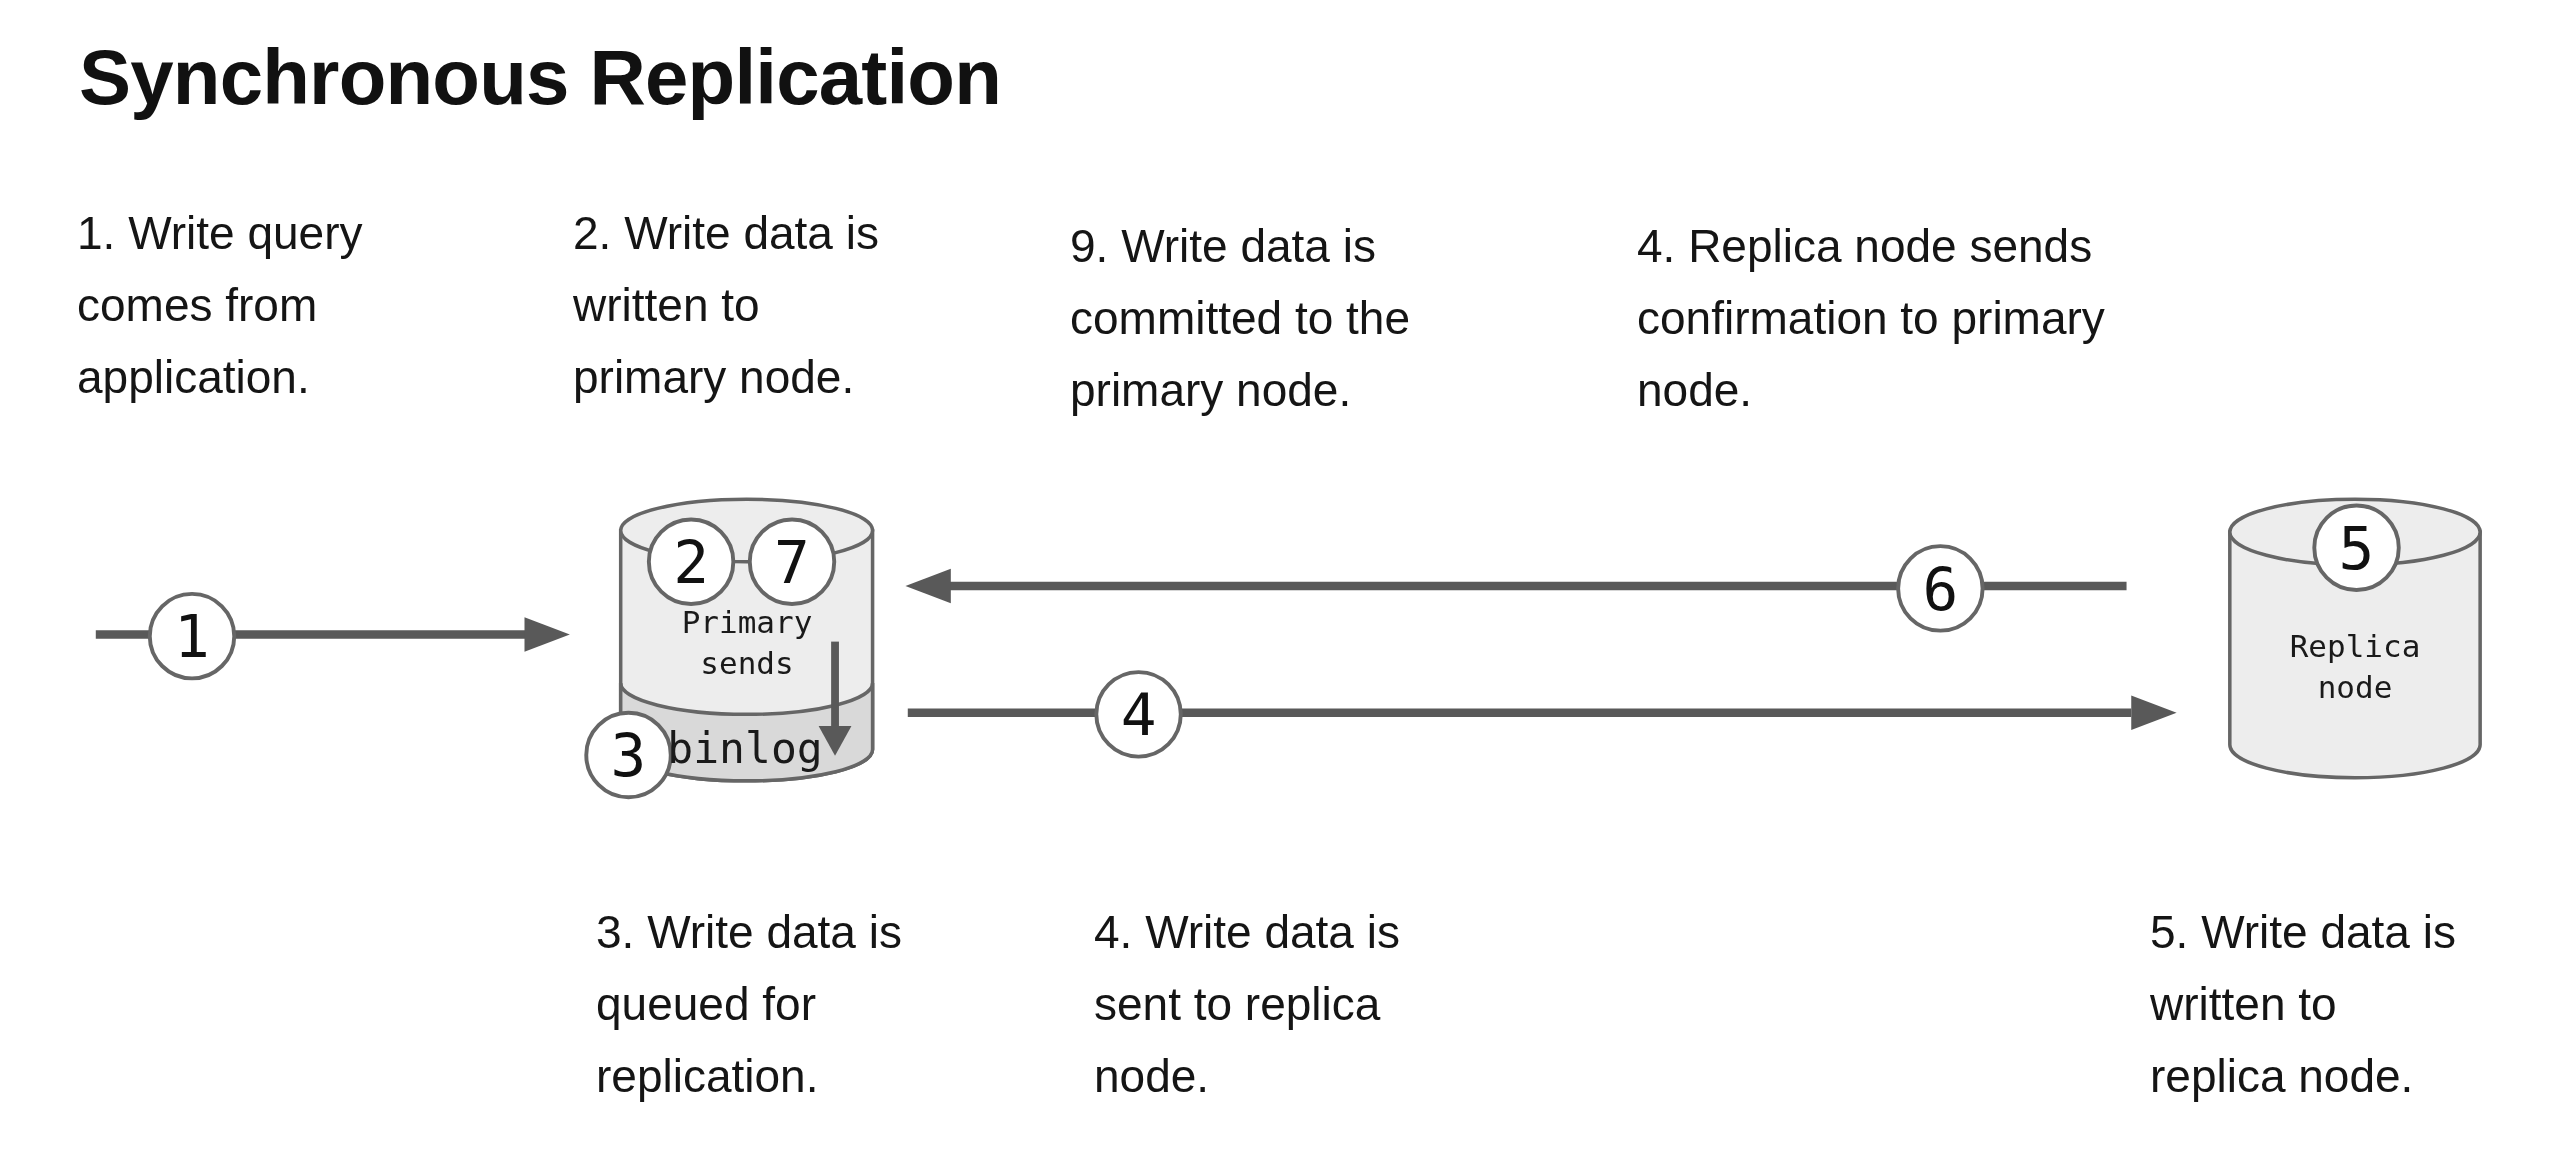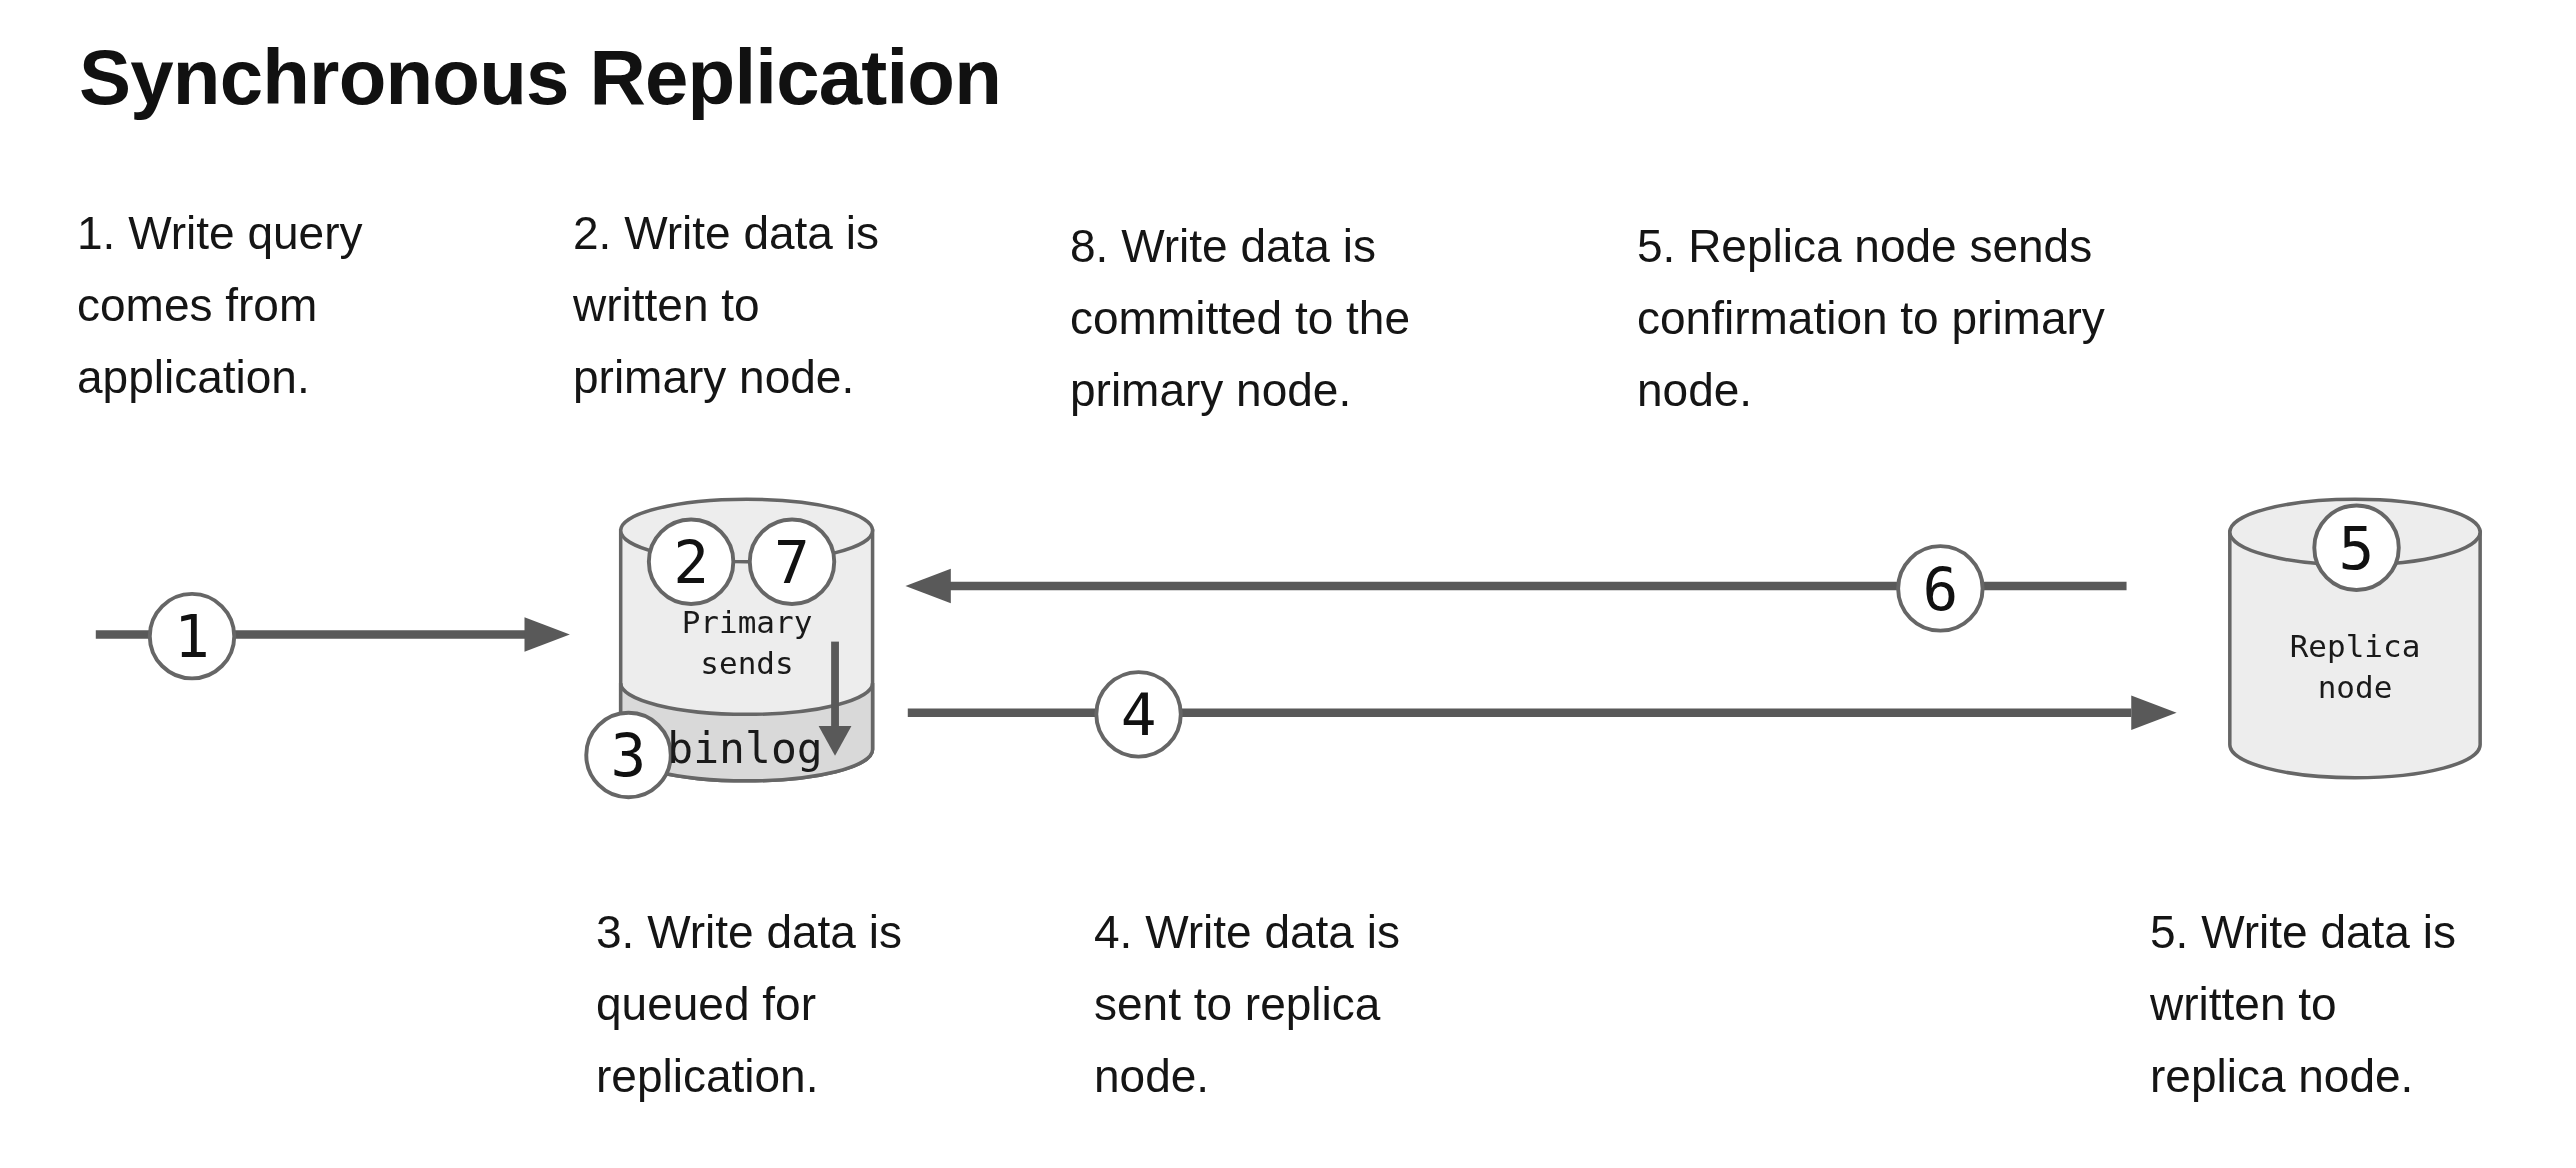--- a/index.html
+++ b/index.html
@@ -77,24 +77,24 @@
 <div class="canvas">
 
   <div class="title">Synchronous Replication</div>
 
   <div class="step step-1">1. Write query
 comes from
 application.</div>
   <div class="step step-2">2. Write data is
 written to
 primary node.</div>
-  <div class="step step-7">8. Write data is
+  <div class="step step-7">9. Write data is
 committed to the
 primary node.</div>
-  <div class="step step-6">5. Replica node sends
+  <div class="step step-6">4. Replica node sends
 confirmation to primary
 node.</div>
 
   <div class="step step-3">3. Write data is
 queued for
 replication.</div>
   <div class="step step-4">4. Write data is
 sent to replica
 node.</div>
   <div class="step step-5">5. Write data is

